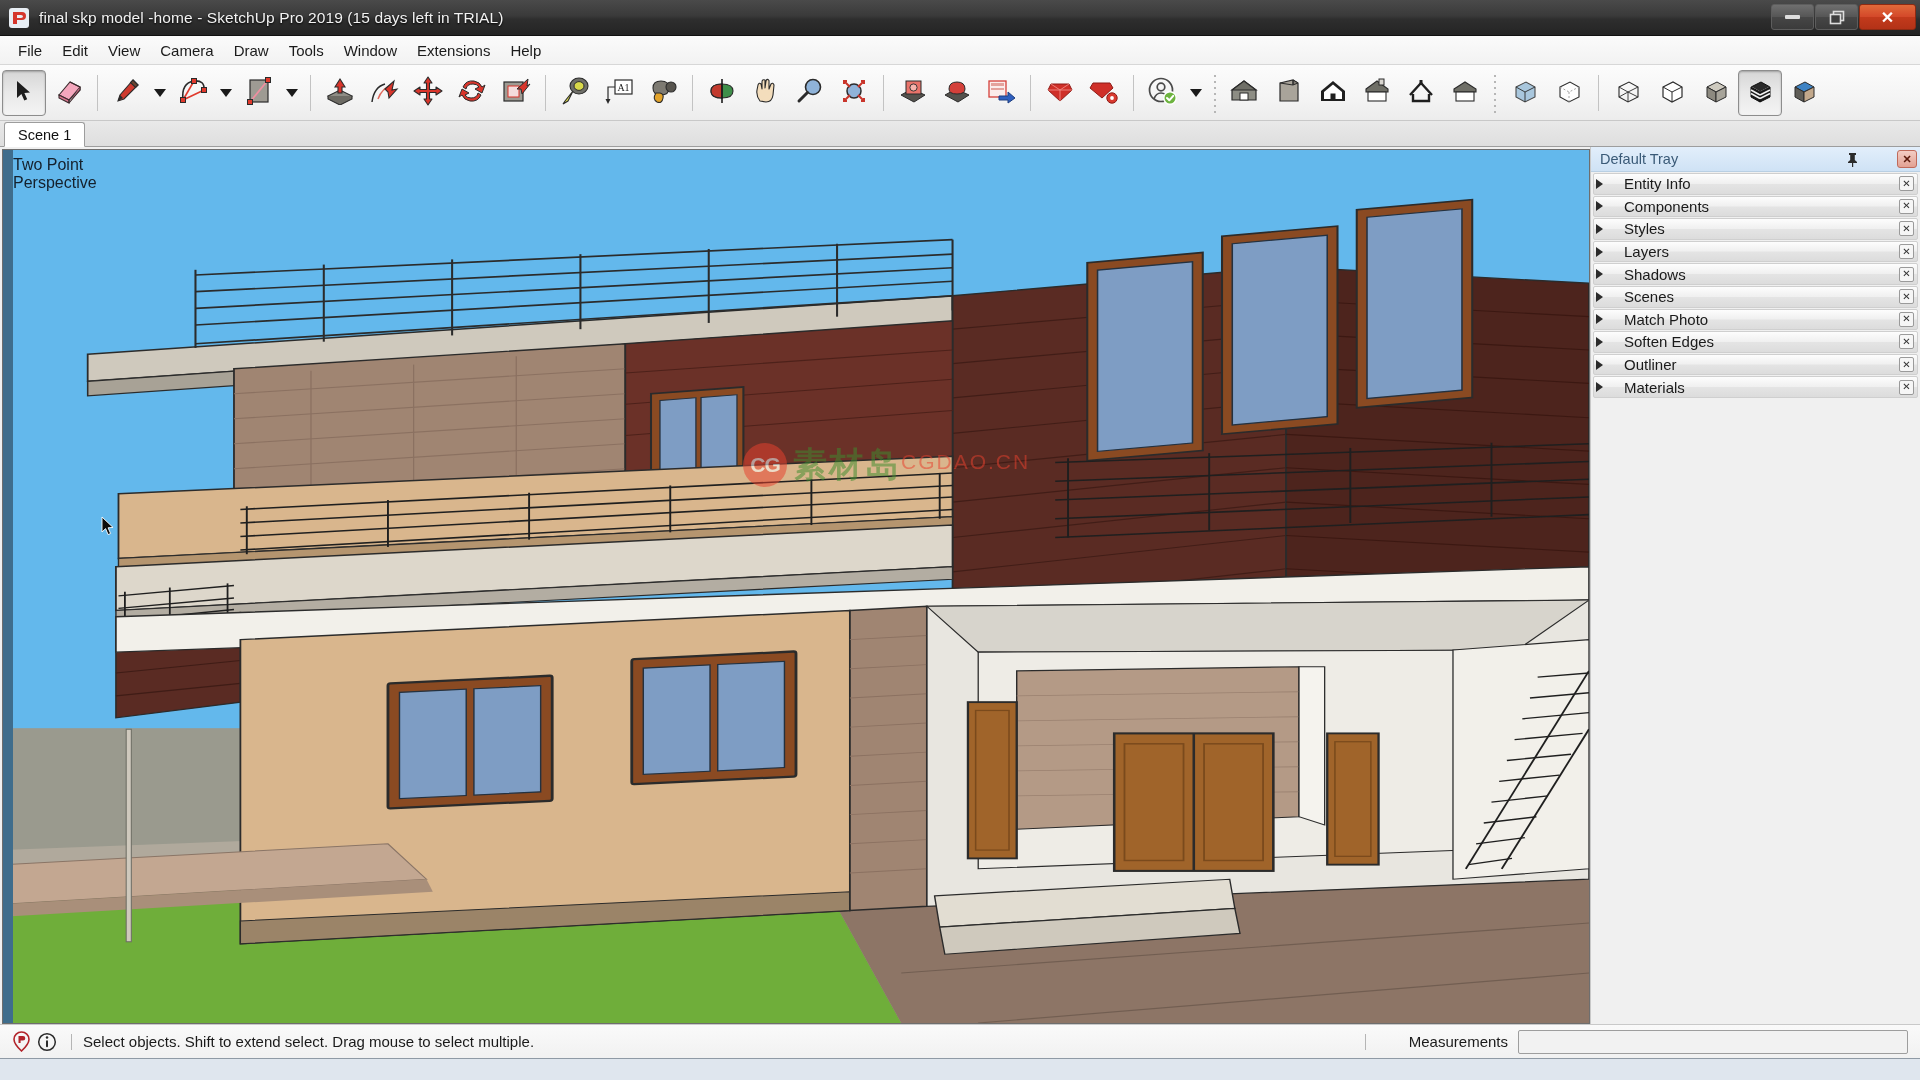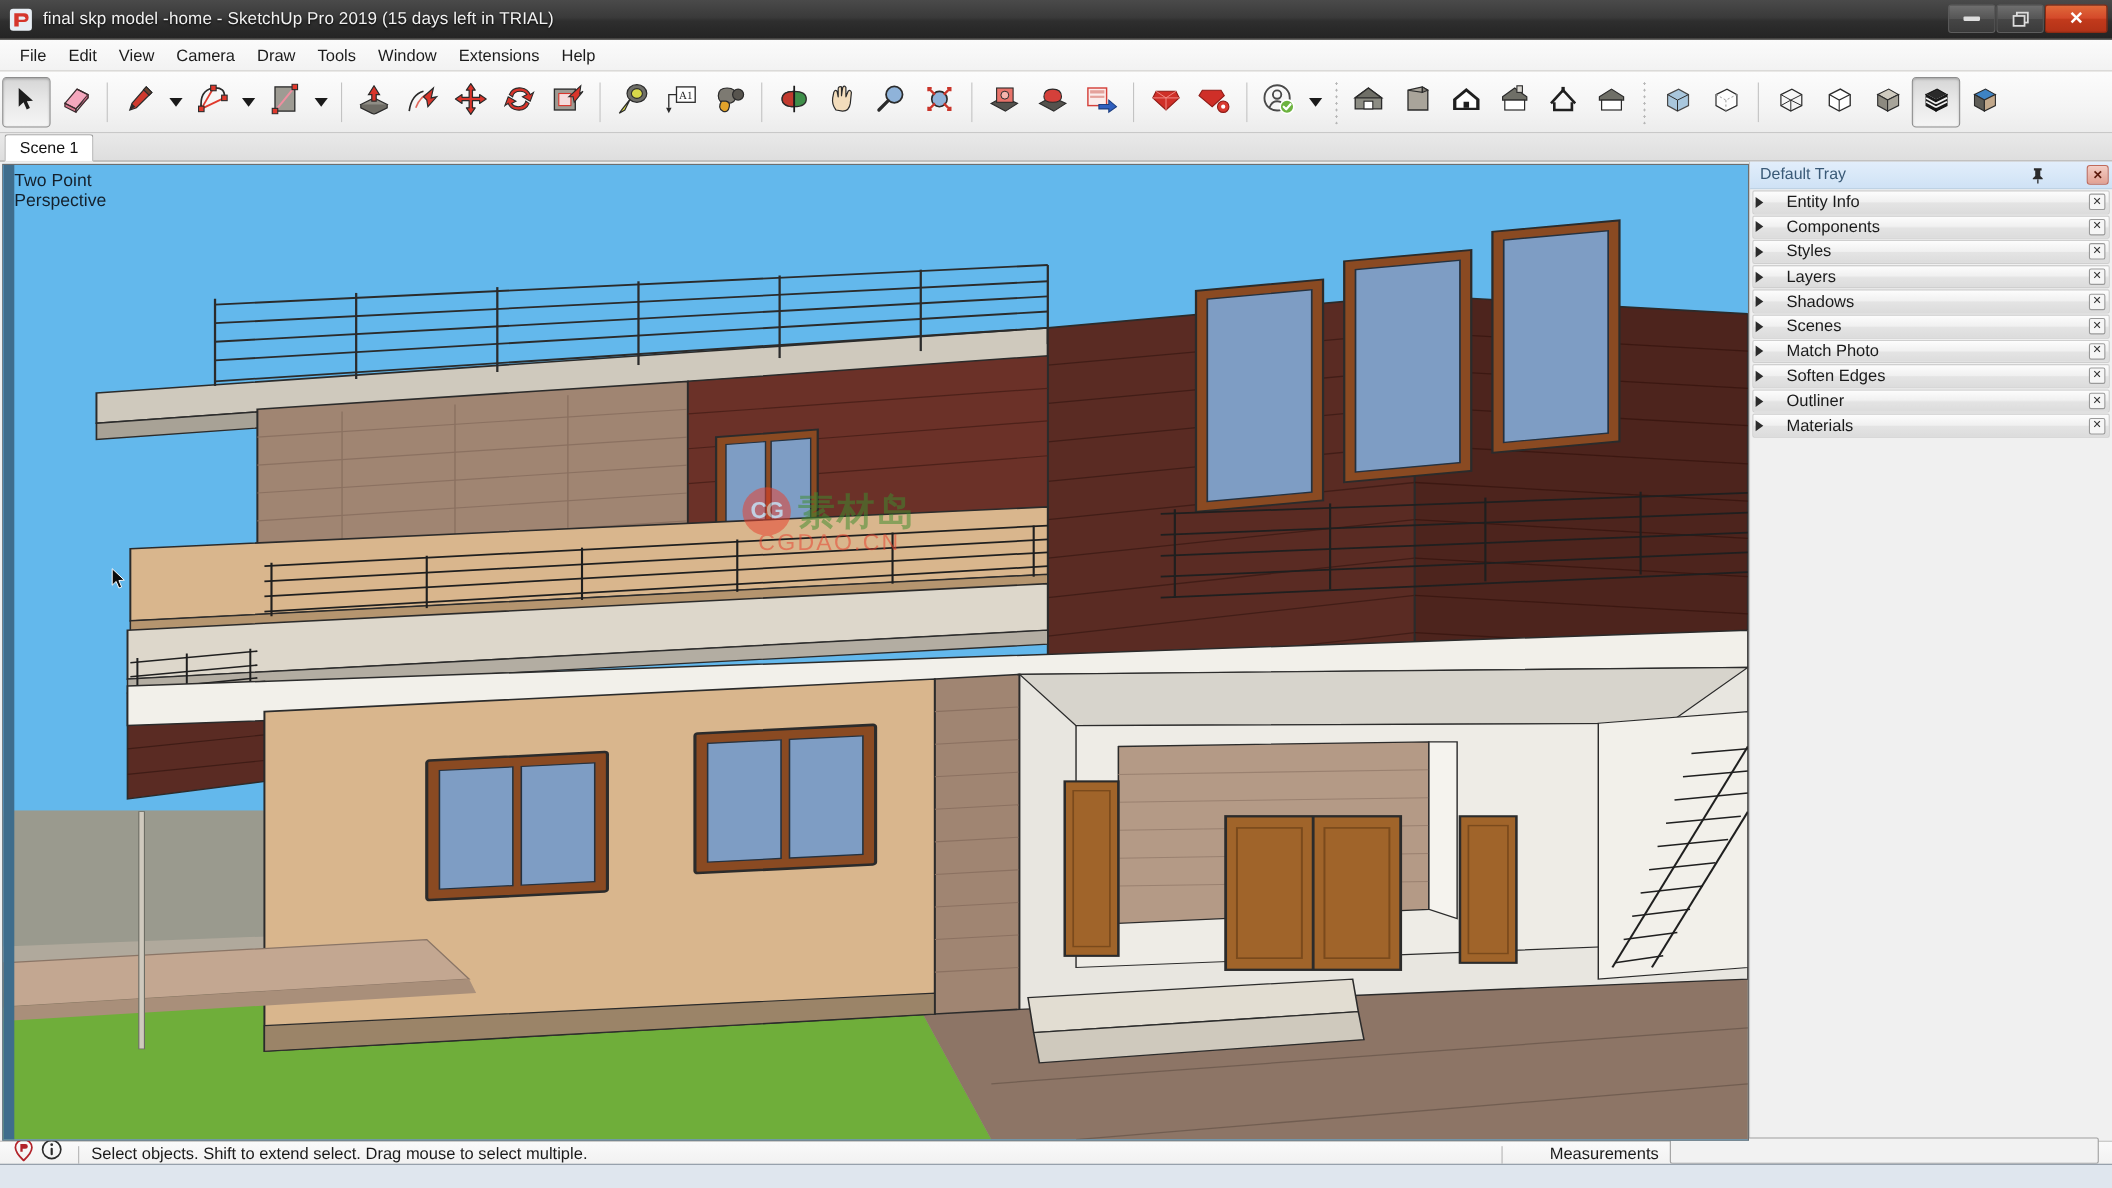--- a/index.html
+++ b/index.html
@@ -106,22 +106,22 @@
   .vp-label {
     position: absolute; left: 10px; top: 6px; z-index: 30;
     font-size: 16px; color: #14202c; line-height: 1.12;
     font-family: "Liberation Sans", sans-serif; white-space: pre-line;
   }
   .vp-edge-left { position:absolute; left:0; top:0; width:10px; height:100%; background:#3f6d8c; z-index:25; }
   .cursor-arrow { position:absolute; z-index:40; }
 
   
   .watermark {
-    position:absolute; z-index: 28; left: 672px; top: 292px;
-    display:flex; flex-direction:column; align-items:center; opacity:.52;
+    position:absolute; z-index: 28; left: 740px; top: 292px;
+    display:flex; flex-direction:row; align-items:center; opacity:.52;
   }
   .wm-row { display:flex; align-items:center; gap:6px; }
   .wm-badge {
     width:44px;height:44px;border-radius:50%;
     background:#e8412e; color:#fff; font-weight:bold; font-size:21px;
     display:flex;align-items:center;justify-content:center; letter-spacing:-1px;
   }
   .wm-cn { color:#3f8c2e; font-size:34px; font-weight:bold; letter-spacing:2px; }
   .wm-sub { color:#e8412e; font-size:21px; font-weight:normal; letter-spacing:2px; margin-top:-6px; }
 
@@ -158,21 +158,21 @@
   .tp-label { font-size:15px; color:#1a1a1a; flex:1 1 auto; }
   .tp-close {
     width:15px;height:15px;margin-right:3px; flex:none;
     border:1px solid #9a9a9a; border-radius:2px; background:#f6f6f6;
     display:flex;align-items:center;justify-content:center;
     font-size:10px; color:#333; line-height:1;
   }
 
   
   .statusbar {
-    height: 21px; flex:none; display:flex; align-items:flex-end;
+    height: 34px; flex:none; display:flex; align-items:center;
     background: linear-gradient(180deg,#fafafa 0%, #f1f1f1 100%);
     border-top:1px solid #c9c9c9; padding-left: 8px;
   }
   .sb-ico { width:26px;height:26px;display:flex;align-items:center;justify-content:center;flex:none; }
   .sb-div { width:1px;height:16px;background:#b5b5b5; margin:0 11px; flex:none; }
   .sb-text { font-size:15px; color:#1a1a1a; white-space:nowrap; }
   .sb-spacer { flex:1 1 auto; }
   .sb-meas-label { font-size:15px; color:#1a1a1a; margin-right:10px; white-space:nowrap;margin-left:32px; }
   .meas-input {
     width: 390px; height: 24px; background:#f2f2f2;

